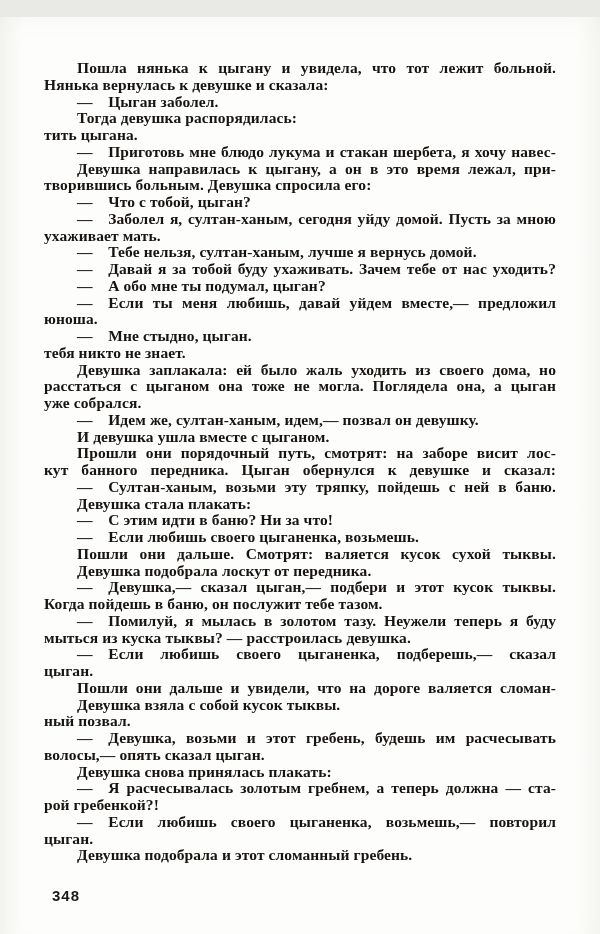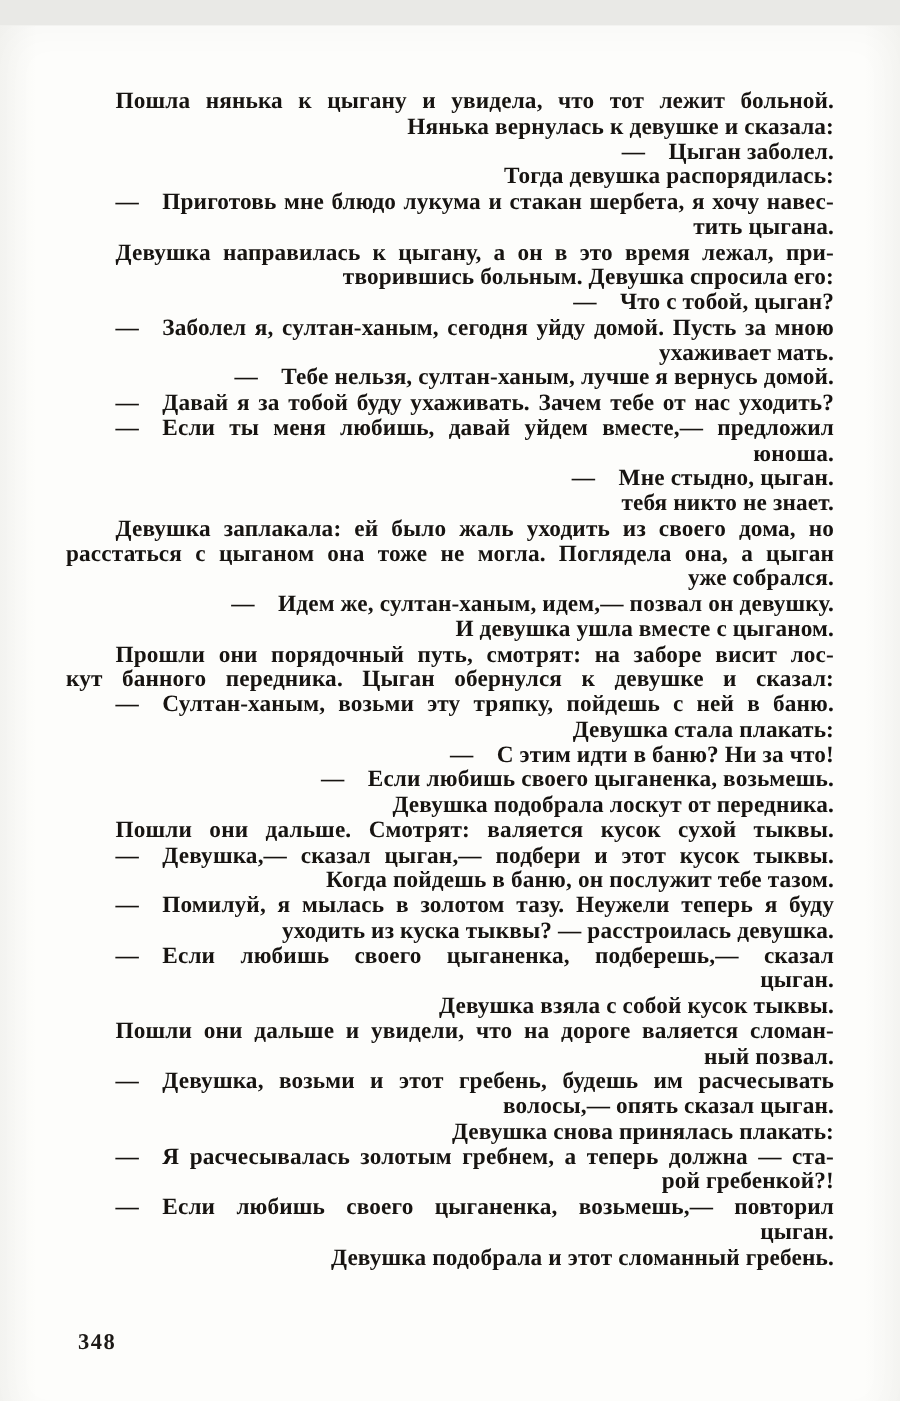--- a/index.html
+++ b/index.html
@@ -25,84 +25,84 @@
     font-family: "Liberation Serif", "DejaVu Serif", serif;
     font-weight: 700;
     font-size: 15.5px;
     line-height: 16.75px;
     color: #171411;
     letter-spacing: 0.1px;
   }
   .line {
     min-height: 16.75px;
     white-space: normal;
-    text-align: right;
   }
   .line.i {
     text-indent: 33px;
   }
   .line.j {
     text-align: justify;
     text-align-last: justify;
   }
   .page-number {
     position: absolute;
     left: 52px;
     top: 870px;
-    font-family: Liberation Serif, serif;
+    font-family: Liberation Sans, sans-serif;
     font-weight: 700;
     font-size: 15px;
     letter-spacing: 1px;
     color: #1c1916;
   }
 </style>
 </head>
 <body>
 
 <div class="page">
   <div class="text-block" id="text-block">
 
   <div class="line i j">Пошла нянька к цыгану и увидела, что тот лежит больной.</div>
       <div class="line">Нянька вернулась к девушке и сказала:</div>
       <div class="line i">— Цыган заболел.</div>
       <div class="line i">Тогда девушка распорядилась:</div>
+      <div class="line">тить цыгана.</div>
       <div class="line i j">— Приготовь мне блюдо лукума и стакан шербета, я хочу навес-</div>
-      <div class="line">тить цыгана.</div>
       <div class="line i j">Девушка направилась к цыгану, а он в это время лежал, при-</div>
       <div class="line">творившись больным. Девушка спросила его:</div>
       <div class="line i">— Что с тобой, цыган?</div>
       <div class="line i j">— Заболел я, султан-ханым, сегодня уйду домой. Пусть за мною</div>
       <div class="line">ухаживает мать.</div>
       <div class="line i">— Тебе нельзя, султан-ханым, лучше я вернусь домой.</div>
       <div class="line i j">— Давай я за тобой буду ухаживать. Зачем тебе от нас уходить?</div>
+      <div class="line i">— А обо мне ты подумал, цыган?</div>
       <div class="line i j">— Если ты меня любишь, давай уйдем вместе,— предложил</div>
       <div class="line">юноша.</div>
       <div class="line i">— Мне стыдно, цыган.</div>
       <div class="line">тебя никто не знает.</div>
       <div class="line i j">Девушка заплакала: ей было жаль уходить из своего дома, но</div>
       <div class="line j">расстаться с цыганом она тоже не могла. Поглядела она, а цыган</div>
       <div class="line">уже собрался.</div>
       <div class="line i">— Идем же, султан-ханым, идем,— позвал он девушку.</div>
       <div class="line i">И девушка ушла вместе с цыганом.</div>
       <div class="line i j">Прошли они порядочный путь, смотрят: на заборе висит лос-</div>
       <div class="line j">кут банного передника. Цыган обернулся к девушке и сказал:</div>
       <div class="line i j">— Султан-ханым, возьми эту тряпку, пойдешь с ней в баню.</div>
       <div class="line i">Девушка стала плакать:</div>
       <div class="line i">— С этим идти в баню? Ни за что!</div>
       <div class="line i">— Если любишь своего цыганенка, возьмешь.</div>
+      <div class="line i j">Пошли они дальше. Смотрят: валяется кусок сухой тыквы.</div>
       <div class="line i">Девушка подобрала лоскут от передника.</div>
-      <div class="line i j">Пошли они дальше. Смотрят: валяется кусок сухой тыквы.</div>
       <div class="line i j">— Девушка,— сказал цыган,— подбери и этот кусок тыквы.</div>
       <div class="line">Когда пойдешь в баню, он послужит тебе тазом.</div>
       <div class="line i j">— Помилуй, я мылась в золотом тазу. Неужели теперь я буду</div>
-      <div class="line">уходить из куска тыквы? — расстроилась девушка.</div>
+      <div class="line">мыться из куска тыквы? — расстроилась девушка.</div>
       <div class="line i j">— Если любишь своего цыганенка, подберешь,— сказал</div>
       <div class="line">цыган.</div>
+      <div class="line i j">Пошли они дальше и увидели, что на дороге валяется сломан-</div>
       <div class="line i">Девушка взяла с собой кусок тыквы.</div>
-      <div class="line i j">Пошли они дальше и увидели, что на дороге валяется сломан-</div>
       <div class="line">ный позвал.</div>
       <div class="line i j">— Девушка, возьми и этот гребень, будешь им расчесывать</div>
       <div class="line">волосы,— опять сказал цыган.</div>
       <div class="line i">Девушка снова принялась плакать:</div>
       <div class="line i j">— Я расчесывалась золотым гребнем, а теперь должна — ста-</div>
       <div class="line">рой гребенкой?!</div>
       <div class="line i j">— Если любишь своего цыганенка, возьмешь,— повторил</div>
       <div class="line">цыган.</div>
       <div class="line i">Девушка подобрала и этот сломанный гребень.</div>
     </div>

